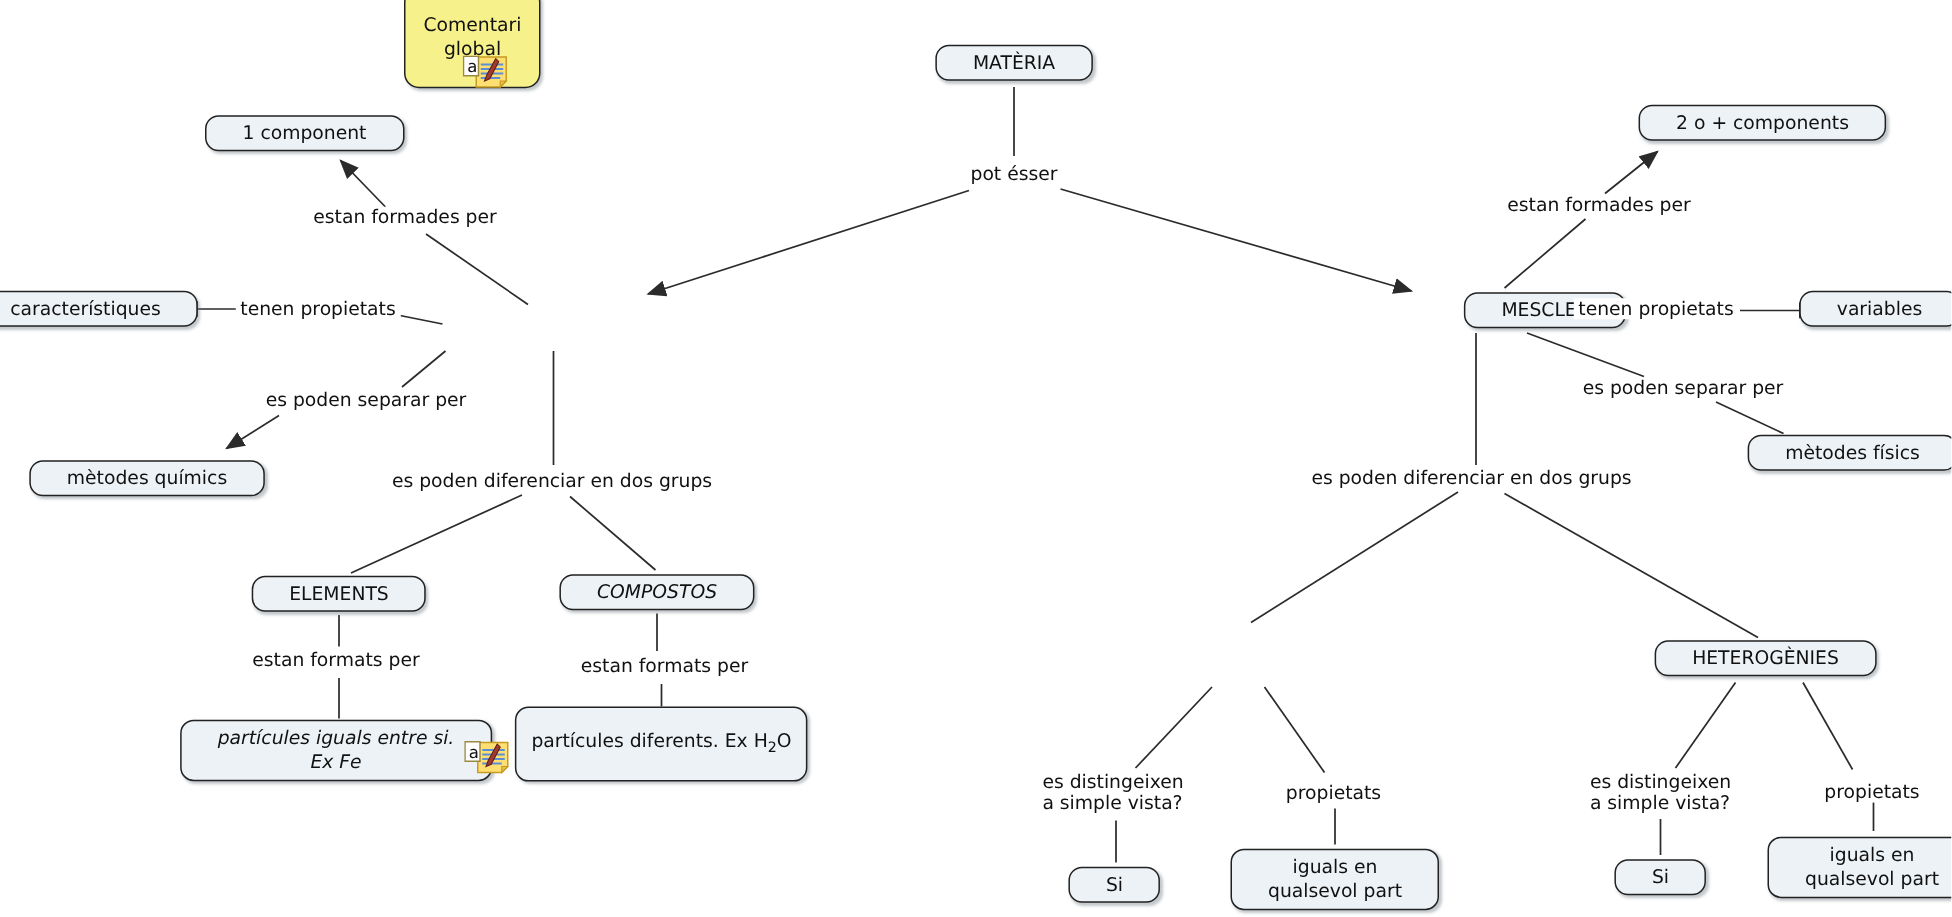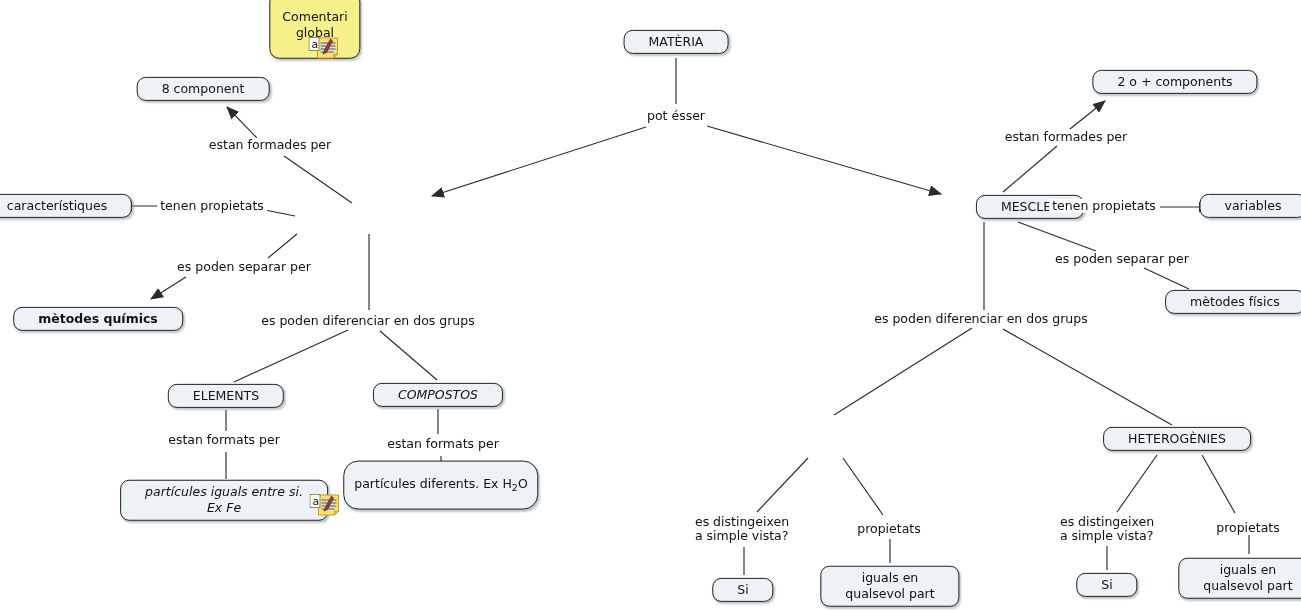--- a/index.html
+++ b/index.html
@@ -107,29 +107,29 @@
     <rect x="0.5" y="0.5" width="10" height="13" fill="#ffffff" stroke="#9a8a40" stroke-width="1"></rect>
     <text x="3" y="11" font-size="11" fill="#111">a</text>
   </svg>
 
   <div class="node" style="left:676px;top:42px;">
     <span>MATÈRIA</span>
   </div>
   <div class="lbl" style="left:676px;top:116px;">pot ésser</div>
 
   <div class="node" style="left:203px;top:89px;">
-    <span>8 component</span>
+    <span>1 component</span>
   </div>
   <div class="lbl" style="left:270px;top:145px;">estan formades per</div>
   <div class="node" style="left:57px;top:206px;">
     <span>característiques</span>
   </div>
   <div class="lbl" style="left:212px;top:206px;">tenen propietats</div>
   <div class="lbl" style="left:244px;top:267px;">es poden separar per</div>
-  <div class="node" style="left:98px;top:319px;font-weight:bold;">
+  <div class="node" style="left:98px;top:319px;">
     <span>mètodes químics</span>
   </div>
   <div class="lbl" style="left:368px;top:321px;">es poden diferenciar en dos grups</div>
   <div class="node" style="left:226px;top:396px;">
     <span>ELEMENTS</span>
   </div>
   <div class="node" style="left:438px;top:395px;font-style:italic;">
     <span>COMPOSTOS</span>
   </div>
   <div class="lbl" style="left:224px;top:440px;">estan formats per</div>
@@ -146,21 +146,21 @@
       <line x1="12" y1="6" x2="27" y2="6"></line>
       <line x1="12" y1="9" x2="27" y2="9"></line>
       <line x1="12" y1="12" x2="27" y2="12"></line>
       <line x1="12" y1="15" x2="25" y2="15"></line>
     </g>
     <path d="M22,2 L16,13 l-1.5,4 l3.5,-1.5 L24,4 z" fill="#a23b2e" stroke="#5d1f16" stroke-width="0.7"></path>
     <rect x="0.5" y="0.5" width="10" height="13" fill="#ffffff" stroke="#9a8a40" stroke-width="1"></rect>
     <text x="3" y="11" font-size="11" fill="#111">a</text>
   </svg>
 
-  <div class="node" style="left:441px;top:485px;padding:14px 10px;border-radius:15px;">
+  <div class="node" style="left:441px;top:496px;padding:14px 10px;">
     <span style="display:inline;">partícules diferents. Ex</span><span class="fsp" style="display:inline;">H</span><sub class="fsub">2</sub><span style="display:inline;">O</span>
   </div>
 
   <div class="node" style="left:1175px;top:82px;">
     <span>2 o + components</span>
   </div>
   <div class="lbl" style="left:1066px;top:137px;">estan formades per</div>
   <div class="node" style="left:983px;top:207px;margin-left:47px;">
     <span>MESCLES</span>
   </div>

